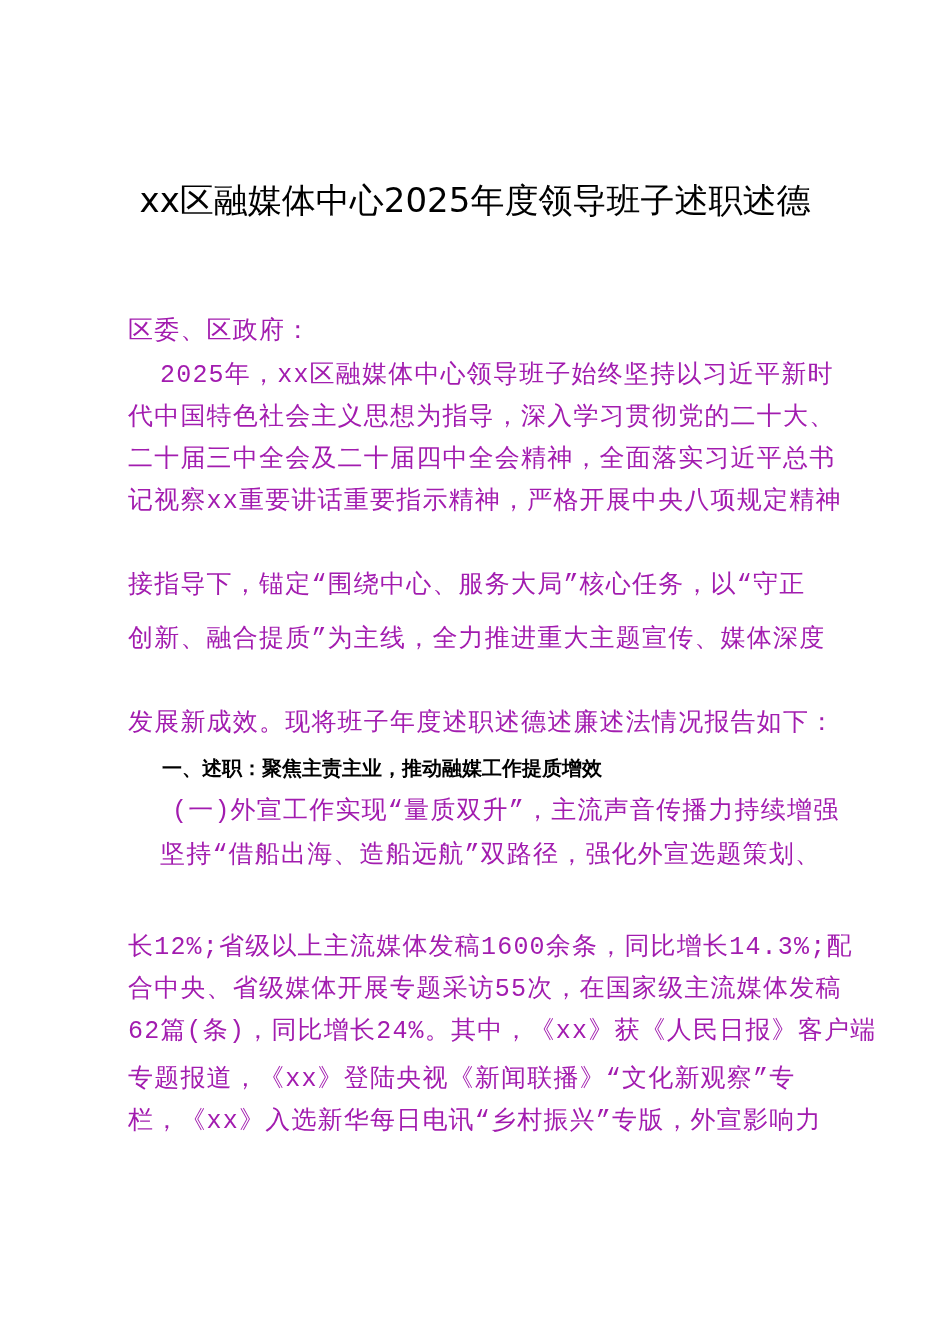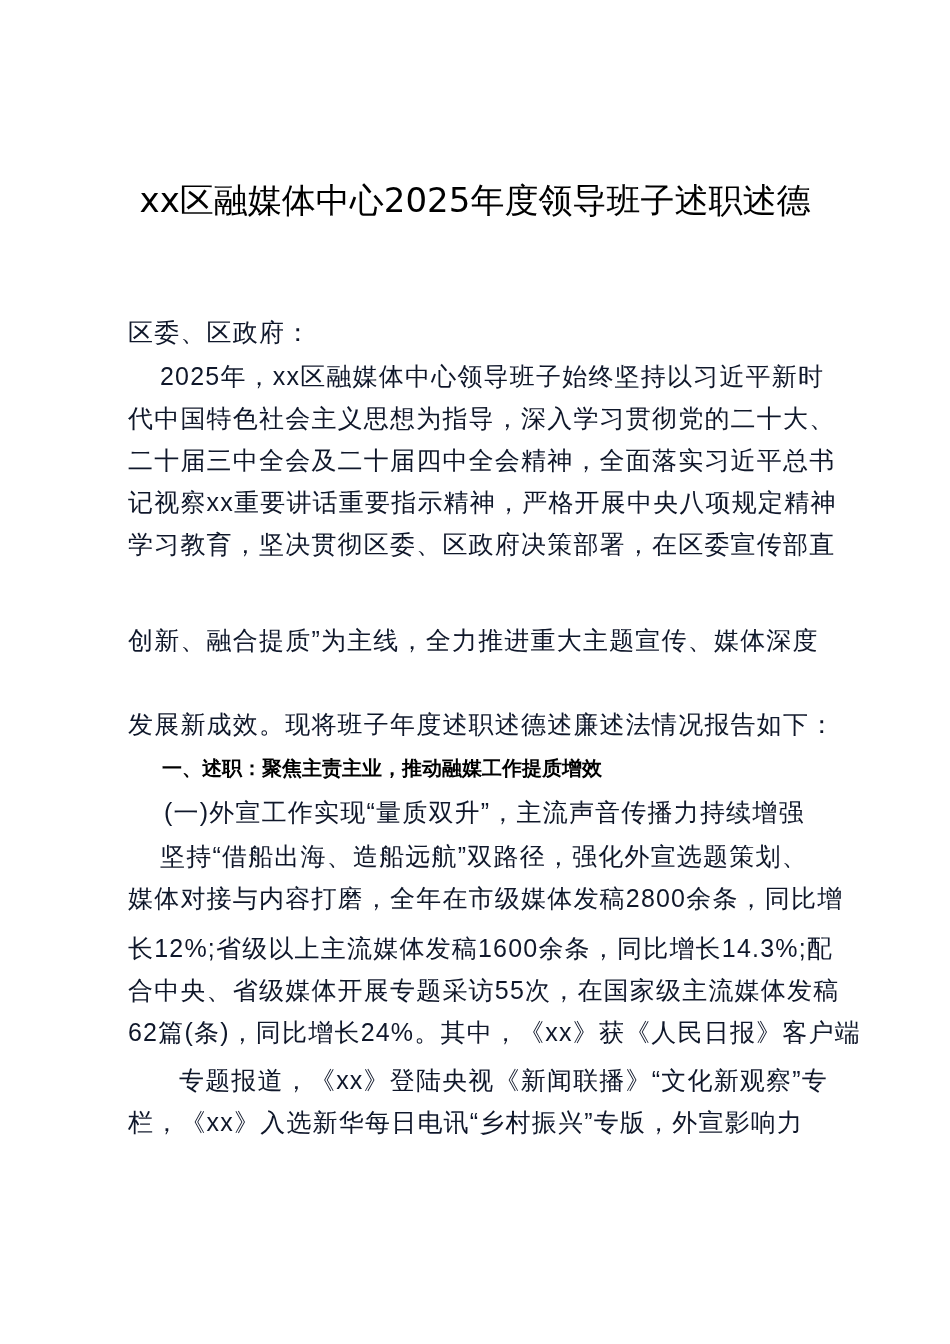--- a/index.html
+++ b/index.html
@@ -31,62 +31,61 @@
       font-family: "DejaVu Sans", "Liberation Sans", sans-serif;
       font-size: 34px;
       line-height: 44px;
       color: #000;
       white-space: nowrap;
     }
     .line {
       position: absolute;
       left: 128px;
       width: 700px;
-      font-family: Liberation Sans, sans-serif;
+      font-family: Liberation Mono, monospace;
       font-size: 25px;
       line-height: 30px;
-      color: #0f172a;
+      color: #a21caf;
       white-space: nowrap;
       letter-spacing: 1.2px;
     }
     .indent { left: 160px; }
     .heading {
       position: absolute;
       left: 162px;
       font-family: "DejaVu Sans", "Liberation Sans", sans-serif;
       font-weight: bold;
       font-size: 20px;
       line-height: 30px;
       color: #000;
       white-space: nowrap;
     }
-    .subheading { left: 164px; }
+    .subheading { left: 172px; }
   </style>
 </head>
 <body>
 
 <div class="page">
 
   <div class="title" style="top:158px;">xx区融媒体中心2025年度领导班子述职述德</div>
 
   <div class="line" style="top:297px;">区委、区政府：</div>
 
   <div class="line indent" style="top:341px;">2025年，xx区融媒体中心领导班子始终坚持以习近平新时</div>
   <div class="line" style="top:383px;">代中国特色社会主义思想为指导，深入学习贯彻党的二十大、</div>
   <div class="line" style="top:425px;">二十届三中全会及二十届四中全会精神，全面落实习近平总书</div>
   <div class="line" style="top:467px;">记视察xx重要讲话重要指示精神，严格开展中央八项规定精神</div>
-  <div class="line" style="top:509px;">学习教育，坚决贯彻区委、区政府决策部署，在区委宣传部直</div>
+  <div class="line" style="top:551px;">接指导下，锚定“围绕中心、服务大局”核心任务，以“守正</div>
   <div class="line" style="top:605px;">创新、融合提质”为主线，全力推进重大主题宣传、媒体深度</div>
   <div class="line" style="top:689px;">发展新成效。现将班子年度述职述德述廉述法情况报告如下：</div>
 
   <div class="heading" style="top:733px;">一、述职：聚焦主责主业，推动融媒工作提质增效</div>
 
   <div class="line subheading" style="top:777px;">(一)外宣工作实现“量质双升”，主流声音传播力持续增强</div>
 
   <div class="line indent" style="top:821px;">坚持“借船出海、造船远航”双路径，强化外宣选题策划、</div>
-  <div class="line" style="top:863px;">媒体对接与内容打磨，全年在市级媒体发稿2800余条，同比增</div>
   <div class="line" style="top:913px;">长12%;省级以上主流媒体发稿1600余条，同比增长14.3%;配</div>
   <div class="line" style="top:955px;">合中央、省级媒体开展专题采访55次，在国家级主流媒体发稿</div>
   <div class="line" style="top:997px;">62篇(条)，同比增长24%。其中，《xx》获《人民日报》客户端</div>
-  <div class="line" style="top:1045px;text-align:right;">专题报道，《xx》登陆央视《新闻联播》“文化新观察”专</div>
+  <div class="line" style="top:1045px;">专题报道，《xx》登陆央视《新闻联播》“文化新观察”专</div>
   <div class="line" style="top:1087px;">栏，《xx》入选新华每日电讯“乡村振兴”专版，外宣影响力</div>
 
 </div>
 
 </body></html>

